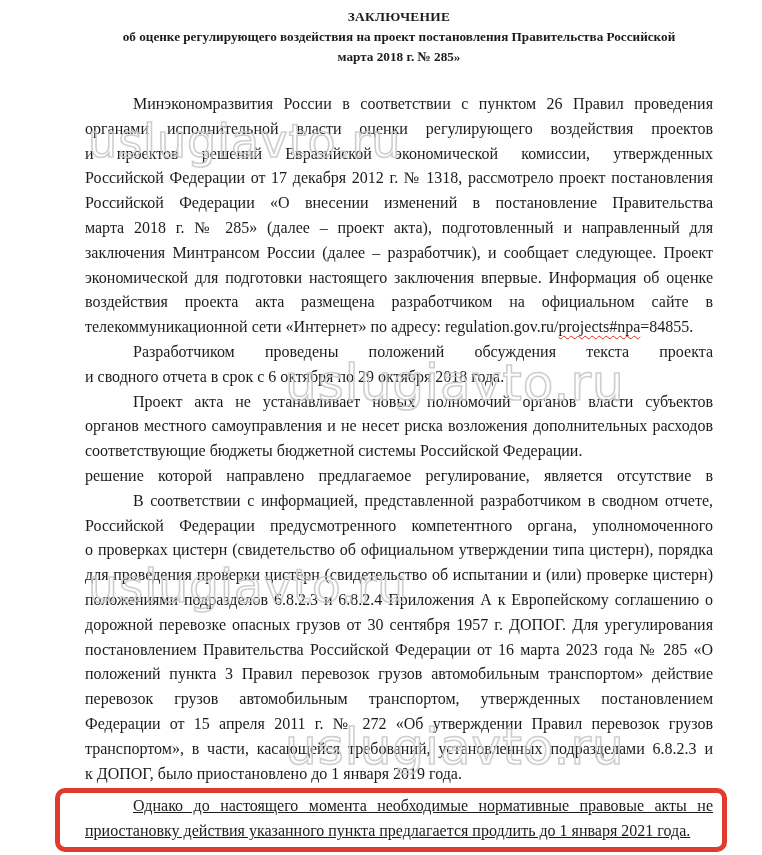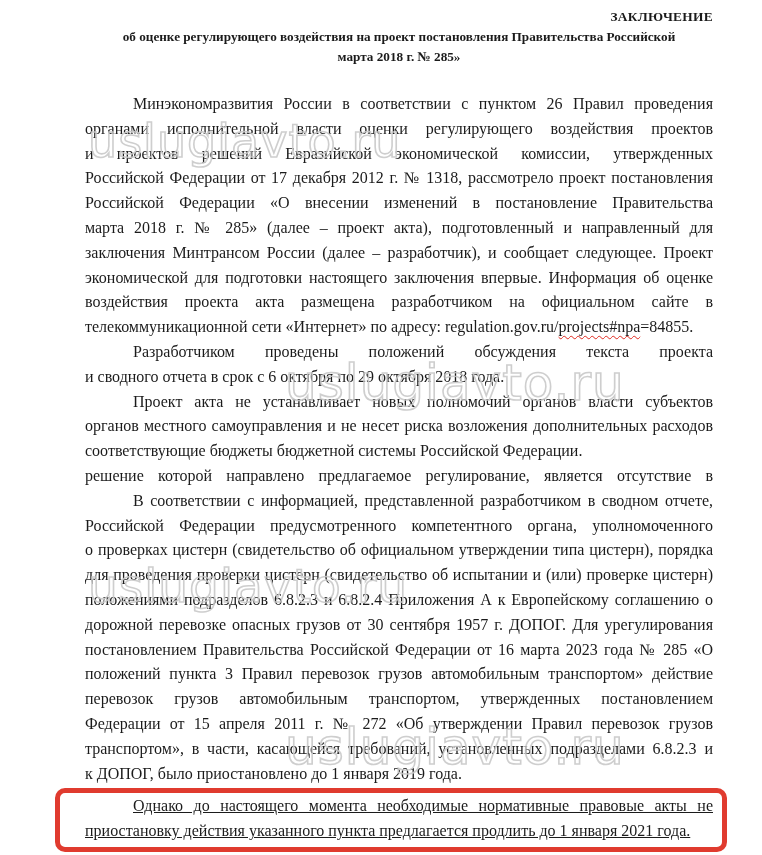--- a/index.html
+++ b/index.html
@@ -15,21 +15,21 @@
     color: #1b1b1b;
     position: relative;
     overflow: hidden;
   }
   .doc {
     position: absolute;
     left: 85px; top: 6px;
     width: 628px;
   }
   .title {
-    text-align: right;
+    text-align: center;
     font-weight: bold;
     font-size: 13.4px;
     line-height: 21px;
     letter-spacing: 0.3px;
   }
   .subtitle {
     text-align: center;
     font-weight: bold;
     font-size: 13.2px;
   }

